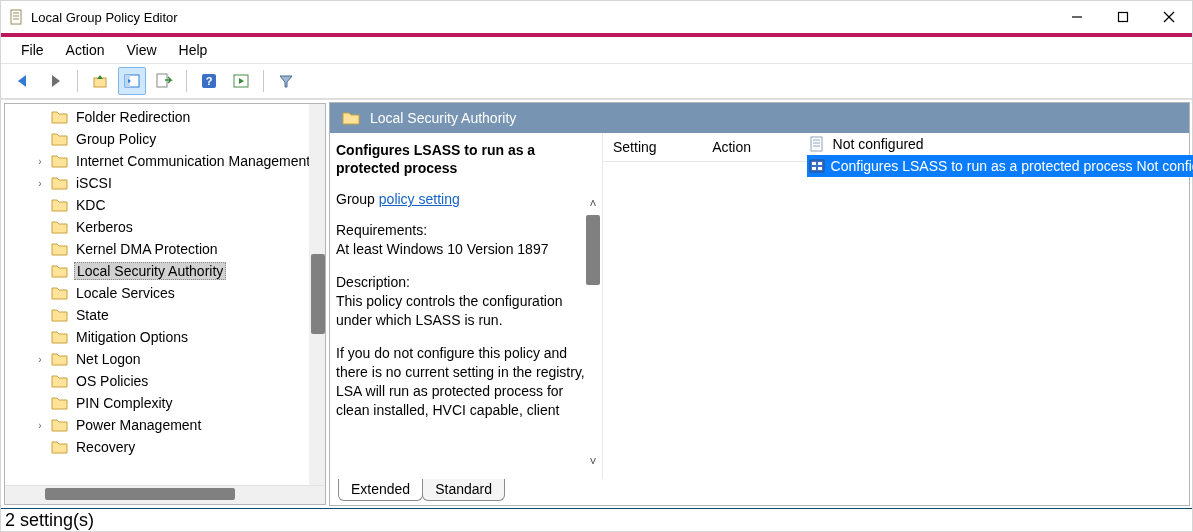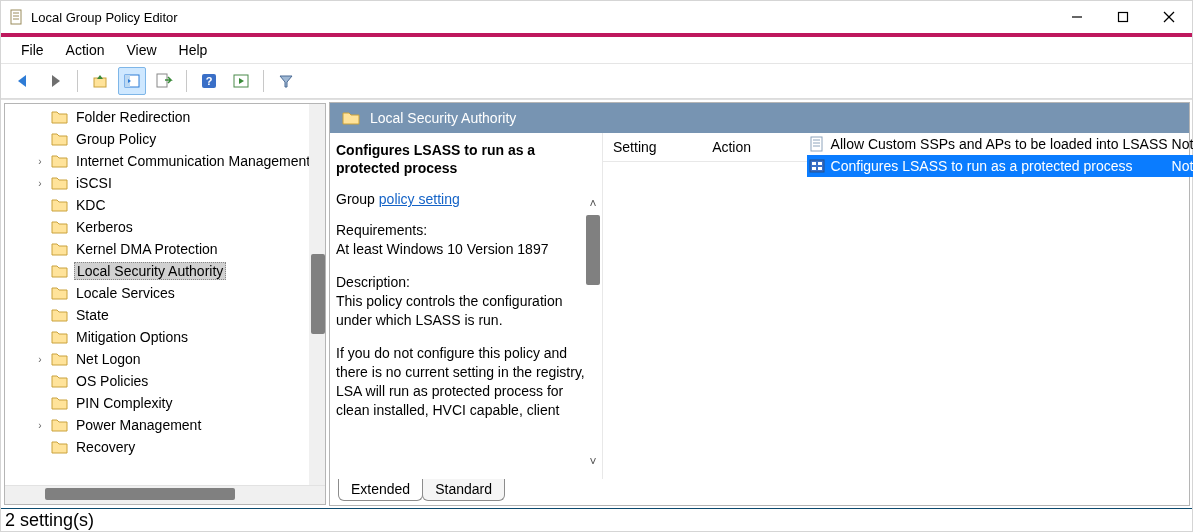--- a/index.html
+++ b/index.html
@@ -596,21 +596,20 @@
           <div class="list-rows" id="list-rows">
               <div class="list-row">
                 <span class="ic">
                   <svg width="16" height="16">
                     <rect x="2" y="1" width="11" height="14" fill="#fff" stroke="#8ea4bc"></rect>
                     <line x1="4" y1="4" x2="11" y2="4" stroke="#8ea4bc"></line>
                     <line x1="4" y1="7" x2="11" y2="7" stroke="#8ea4bc"></line>
                     <line x1="4" y1="10" x2="11" y2="10" stroke="#8ea4bc"></line>
                   </svg>
                 </span>
-                <span class="txt">Allow Custom SSPs and APs to be loaded into LSASS</span>
                 <span class="st">Not configured</span>
               </div>
               <div class="list-row selected">
                 <span class="ic">
                   <svg width="16" height="16">
                     <rect x="1" y="2" width="14" height="12" fill="#3a6fc7" stroke="#23508f"></rect>
                     <rect x="3" y="4" width="4" height="3" fill="#fff"></rect>
                     <rect x="3" y="9" width="4" height="3" fill="#fff"></rect>
                     <rect x="9" y="4" width="4" height="3" fill="#fff"></rect>
                     <rect x="9" y="9" width="4" height="3" fill="#fff"></rect>

